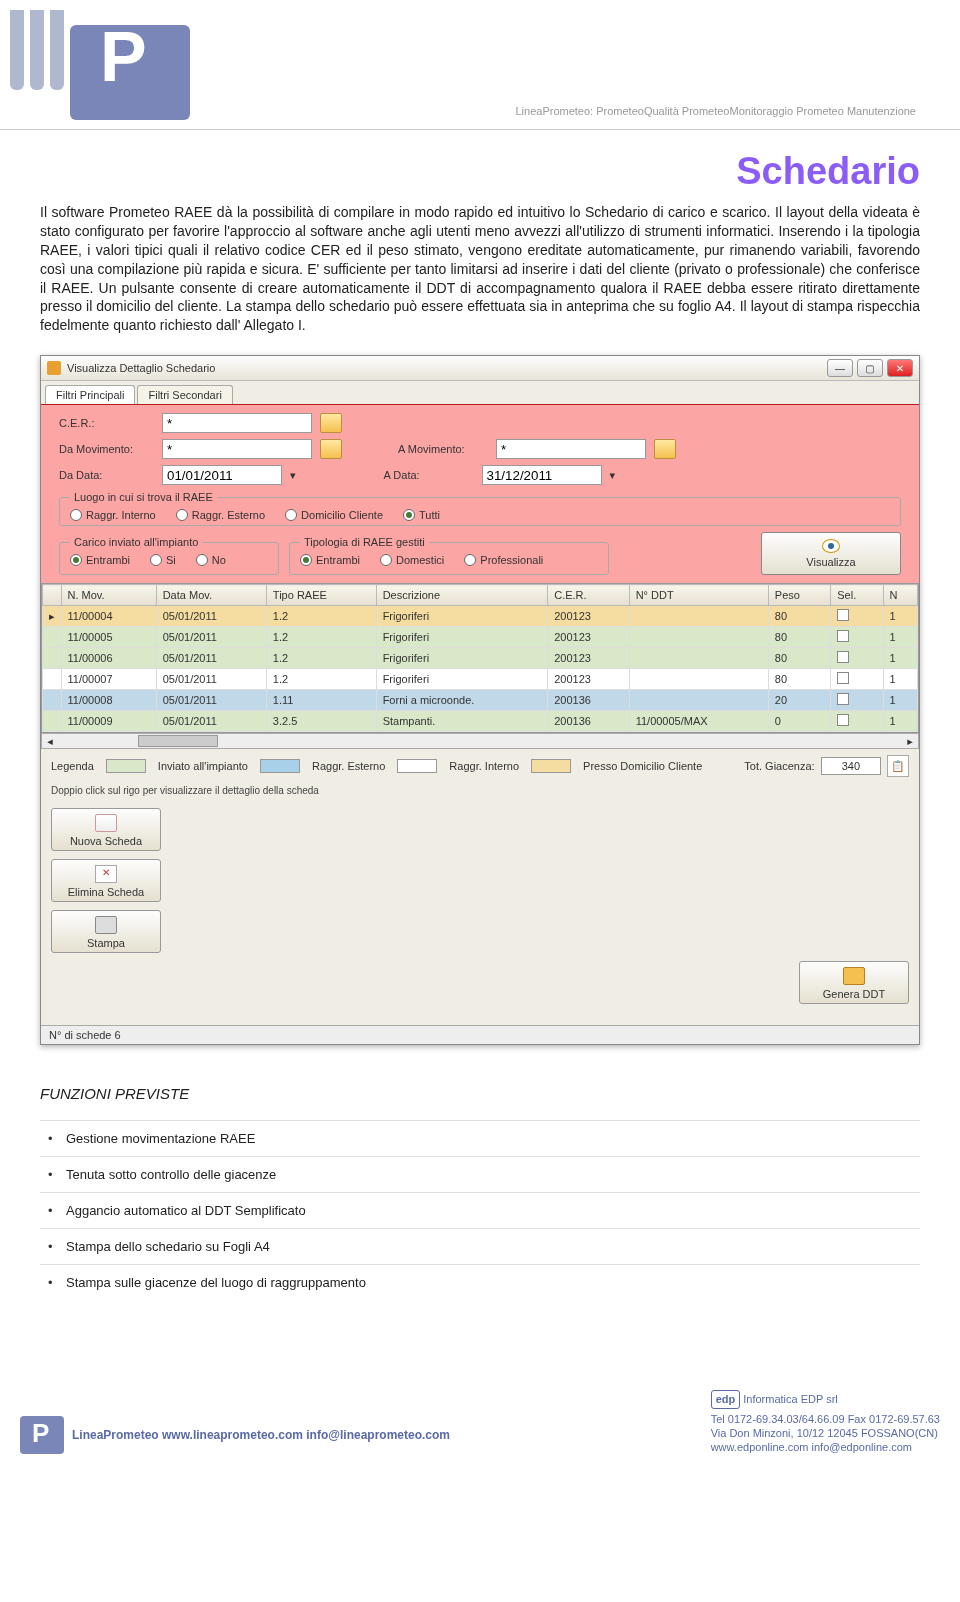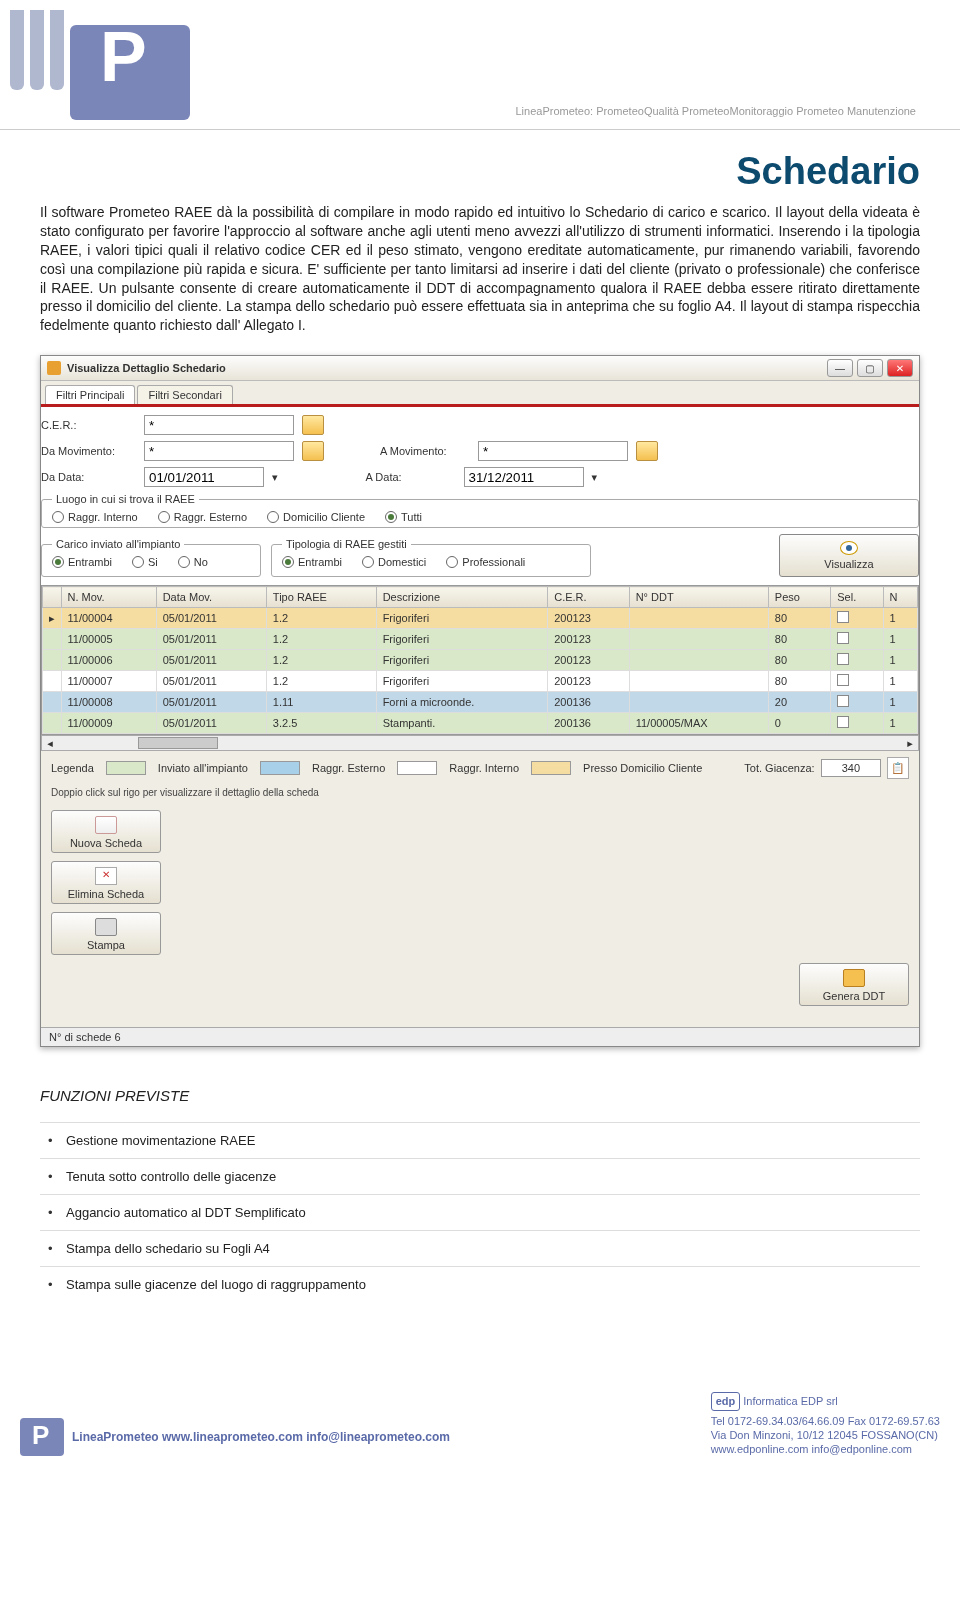--- a/index.html
+++ b/index.html
@@ -7,37 +7,37 @@
   
   .header-bar { height: 130px; position: relative; border-bottom: 1px solid #ccc; }
   .logo { position: absolute; left: 10px; top: 10px; width: 160px; height: 100px; }
   .logo-bars { display: flex; gap: 6px; }
   .logo-bar { width: 14px; height: 80px; background: #b0b8d0; border-radius: 0 0 6px 6px; }
   .logo-p { position: absolute; left: 60px; top: 15px; width: 120px; height: 95px; background: #7a85b8; border-radius: 6px; }
   .logo-p::after { content: 'P'; position: absolute; color: #fff; font-size: 70px; font-weight: bold; left: 30px; top: -8px; font-family: Arial; }
   .tagline { position: absolute; right: 44px; top: 105px; font-size: 11px; color: #999; }
   
   .content { padding: 20px 40px; }
-  .title { font-size: 38px; font-weight: bold; color: #0c4a6e; text-align: right; margin-bottom: 10px; font-family: Arial Black, Arial; }
+  .title { font-size: 38px; font-weight: bold; color: #8b5cf6; text-align: right; margin-bottom: 10px; font-family: Arial Black, Arial; }
   .body-text { font-size: 14px; line-height: 1.35; text-align: justify; margin-bottom: 20px; }
   
   
   .app-window { border: 1px solid #888; background: #f0ede4; font-size: 11px; color: #333; box-shadow: 0 2px 6px rgba(0,0,0,.3); margin: 8px 0 30px; }
   .titlebar { display: flex; align-items: center; padding: 3px 6px; background: linear-gradient(#fdfdfd,#e8e4d8); border-bottom: 1px solid #bbb; }
   .titlebar .icon-app { width: 14px; height: 14px; background: #e8a030; border-radius: 2px; margin-right: 6px; }
-  .titlebar-title { flex: 1; font-weight: bold; }
+  .titlebar-title { flex: 1; font-weight: normal; }
   .win-btns { display: flex; gap: 4px; }
   .win-btn { width: 26px; height: 18px; border: 1px solid #999; background: linear-gradient(#fff,#ddd); border-radius: 3px; display:flex;align-items:center;justify-content:center;font-size:10px; }
   .win-btn.close { background: linear-gradient(#f77,#d22); color:#fff; }
   
   .tabs { display: flex; padding: 4px 4px 0; }
   .tab { padding: 3px 10px; border: 1px solid #aaa; border-bottom: none; background: #f5f2e8; margin-right: 2px; border-radius: 3px 3px 0 0; cursor:pointer; }
   .tab.active { background: #fff; }
   
-  .filters { background: #ffffff; padding: 8px 0; border-top: 3px solid #b91c1c; }
+  .filters { background: #fca5a5; padding: 8px 18px; border-top: 1px solid #b91c1c; }
   .row { display: flex; align-items: center; margin-bottom: 6px; gap: 8px; }
   .lbl { width: 95px; }
   .inp { border: 1px solid #999; background: #fff; padding: 2px 4px; height: 20px; }
   .inp.w1 { width: 150px; }
   .inp.w2 { width: 120px; }
   .btn-ico { width: 22px; height: 20px; border: 1px solid #b89040; background: linear-gradient(#ffe8a0,#f5c050); border-radius: 2px; cursor:pointer; }
   
   fieldset { border: 1px solid #aaa; border-radius: 3px; padding: 6px 10px 4px; margin-top: 4px; }
   legend { padding: 0 4px; font-size: 11px; }
   .radio-row { display: flex; gap: 20px; align-items: center; }

